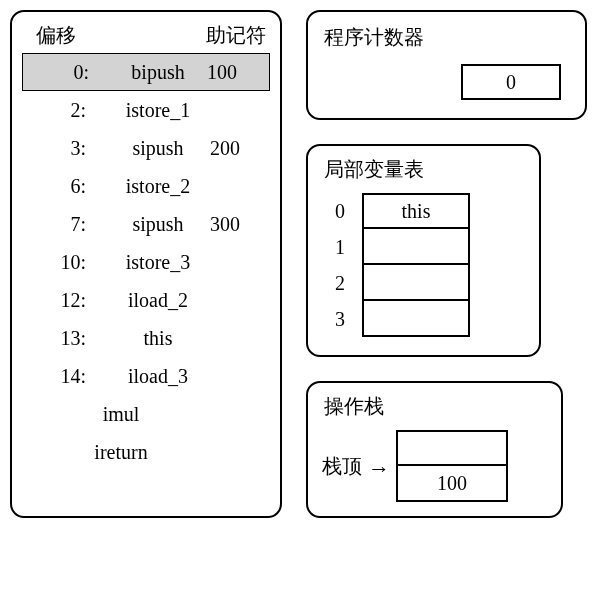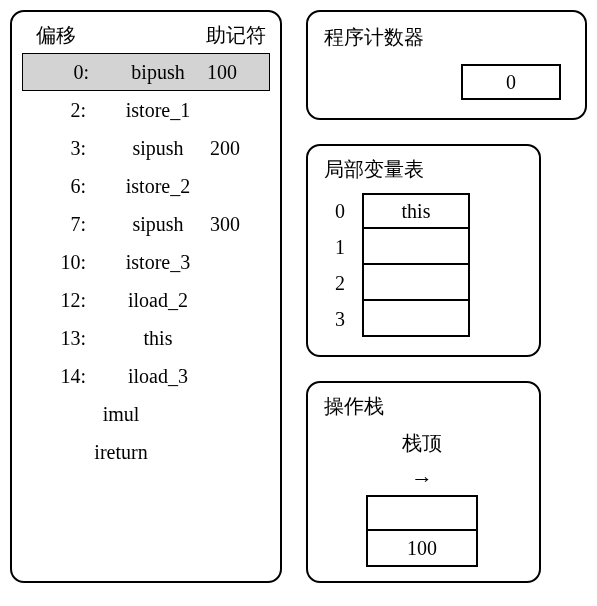--- a/index.html
+++ b/index.html
@@ -108,31 +108,30 @@
     height: 36px;
     border-left: 2px solid #000;
     border-right: 2px solid #000;
     border-bottom: 2px solid #000;
     display: flex;
     align-items: center;
     justify-content: center;
   }
   .lv-row:first-child .lv-cell { border-top: 2px solid #000; }
   .os-panel {
-    width: 235px;
+    width: 257px;
     padding: 8px 17px 14px 10px;
     position: relative;
   }
   .os-title { padding: 2px 6px 10px 6px; }
   .os-body {
     display: flex;
     align-items: center;
     gap: 6px;
     margin-left: 4px;
-    flex-direction: column;
   }
   .os-label { white-space: nowrap; }
   .os-arrow { font-size: 22px; }
   .os-stack {}
   .os-cell {
     width: 112px;
     height: 36px;
     border-left: 2px solid #000;
     border-right: 2px solid #000;
     border-bottom: 2px solid #000;

